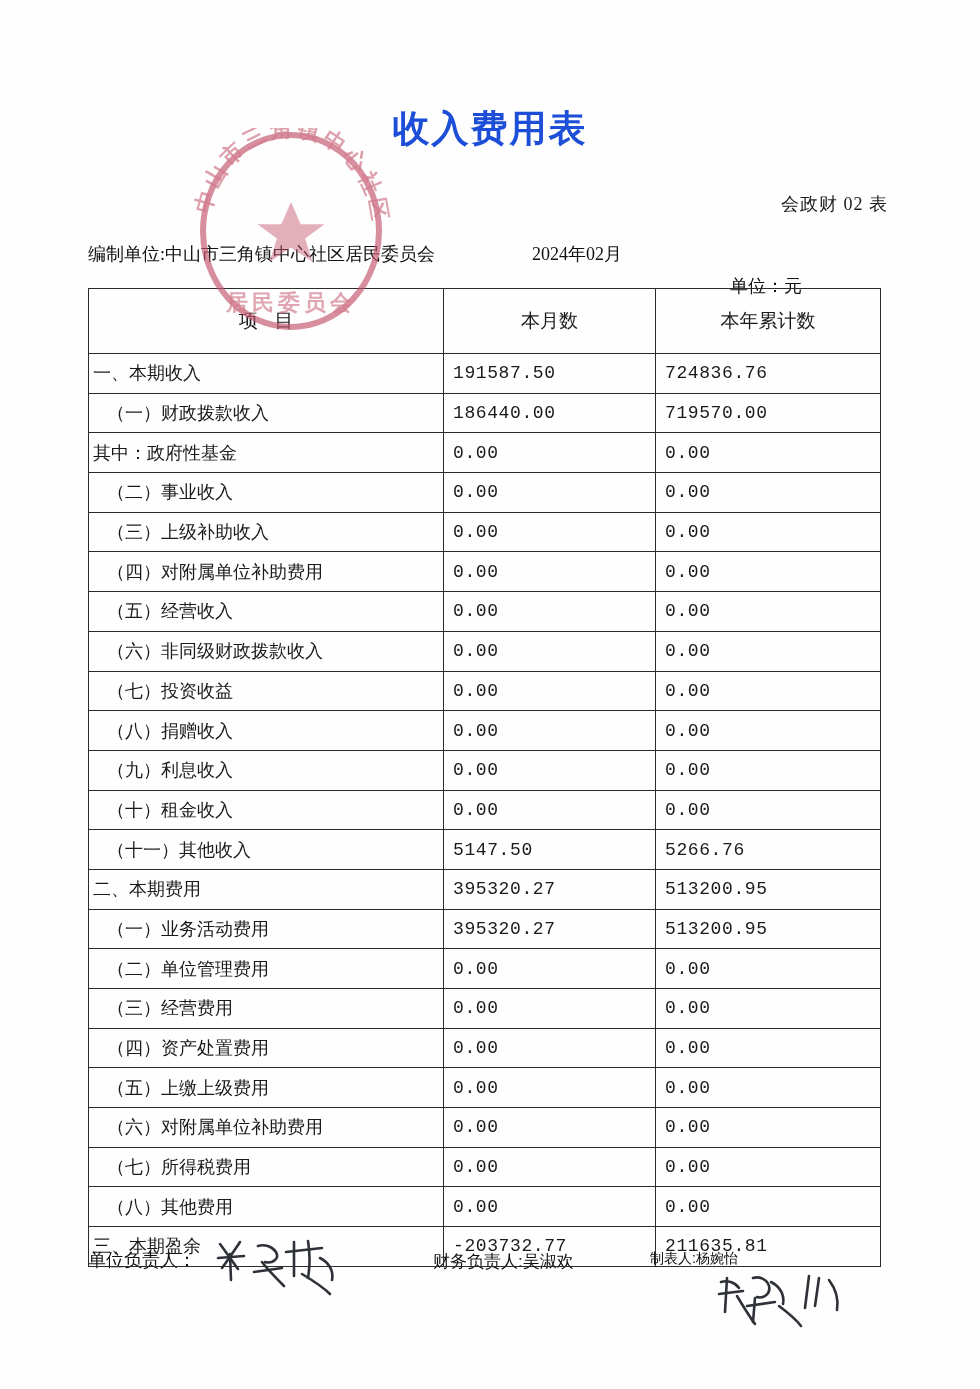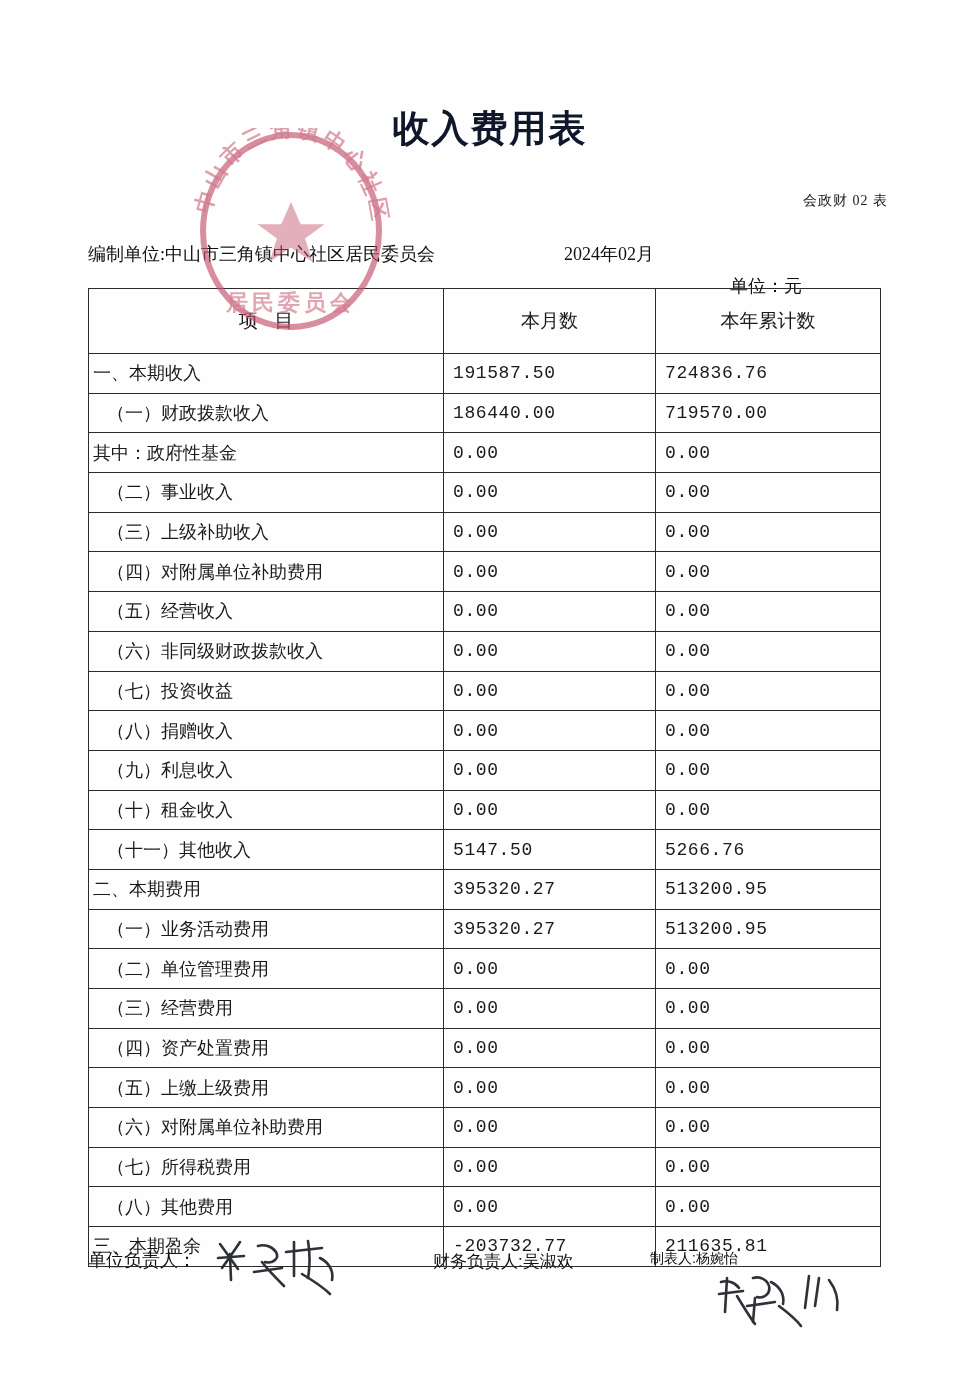--- a/index.html
+++ b/index.html
@@ -28,29 +28,29 @@
   .doc-title {
     position: absolute;
     top: 104px;
     left: 0;
     width: 980px;
     text-align: center;
     font-size: 37px;
     font-weight: bold;
     letter-spacing: 2px;
     font-family: "Liberation Sans", "DejaVu Sans", sans-serif;
-    color: #0f172a;
+    color: #1d4ed8;
   }
 
   
   .form-code {
     position: absolute;
     top: 192px;
     right: 92px;
-    font-size: 14px;
+    font-size: 18px;
     letter-spacing: 1px;
     color: #1a1a1a;
   }
 
   
   .meta-line {
     position: absolute;
     top: 242px;
     left: 88px;
     width: 806px;
@@ -59,21 +59,21 @@
     color: #111;
   }
   .meta-unit {
     position: absolute;
     left: 0;
     top: 0;
     white-space: nowrap;
   }
   .meta-period {
     position: absolute;
-    left: 476px;
+    left: 444px;
     top: 0;
     white-space: nowrap;
   }
   .meta-currency {
     position: absolute;
     left: 642px;
     top: 0;
     white-space: nowrap;
     margin-top: 32px;
   }

